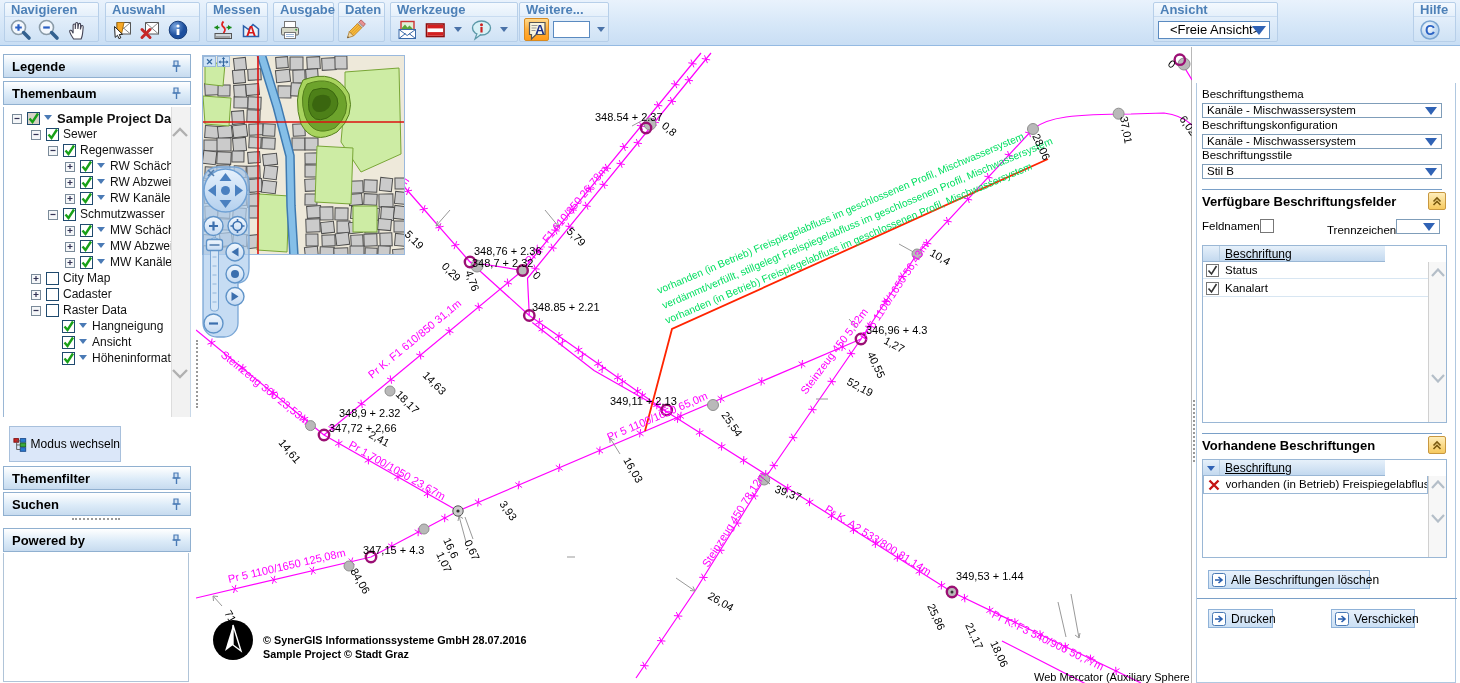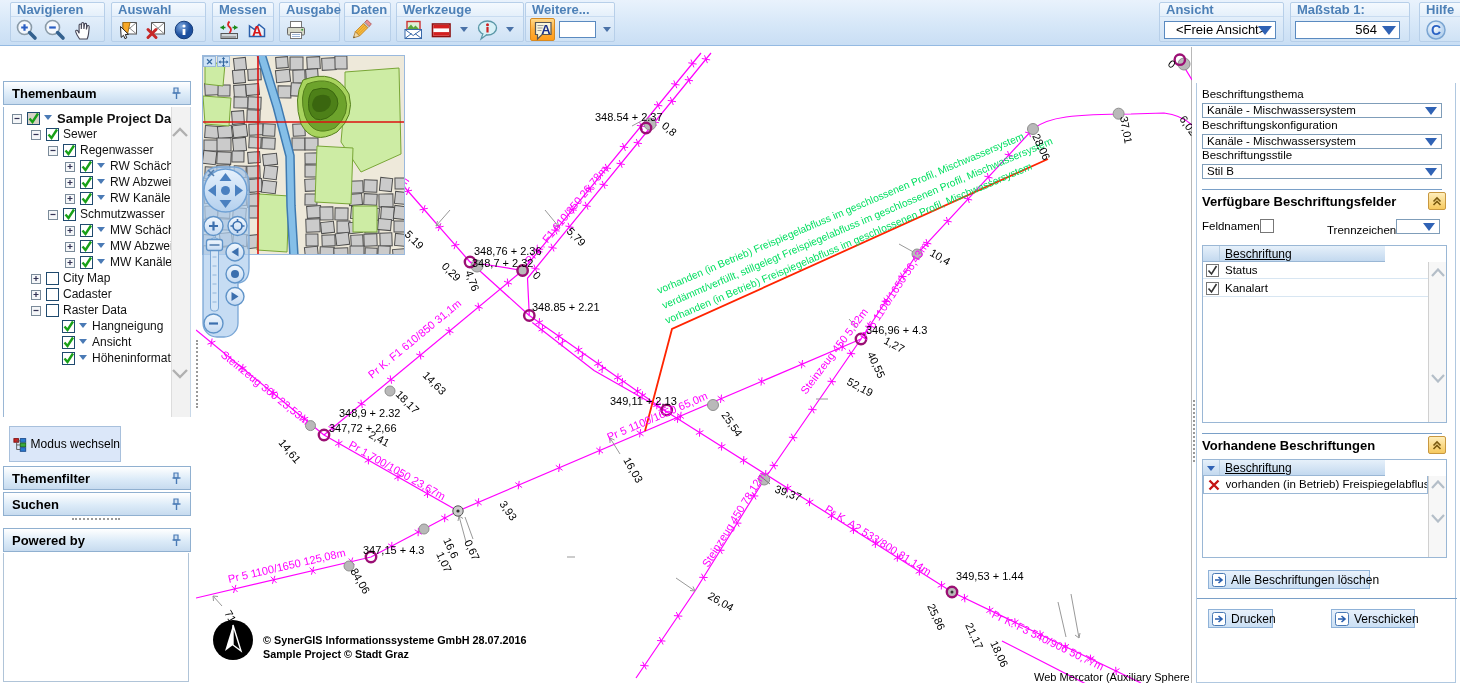--- a/index.html
+++ b/index.html
@@ -1,19 +1,19 @@
 <!DOCTYPE html>
 <html><head><meta charset="utf-8">
 <style>
 * { margin:0; padding:0; box-sizing:border-box; }
 html,body { width:1460px; height:683px; overflow:hidden; font-family:"Liberation Sans",sans-serif; background:#fff; }
 #toolbar { position:absolute; left:0; top:0; width:1460px; height:46px;
   background:linear-gradient(180deg,#e9f2fc 0%,#d6e7f8 55%,#c9def4 100%); border-bottom:1px solid #94bae2; }
 .grp { position:absolute; top:2px; height:40px; border:1px solid #b7cfe9; border-radius:2px;
-  background:linear-gradient(180deg,#f4f9fe 0%,#e2eefa 40%,#cfe2f5 100%);margin-left:6px; }
+  background:linear-gradient(180deg,#f4f9fe 0%,#e2eefa 40%,#cfe2f5 100%); }
 .glab { height:14px; font-size:13px; font-weight:bold; color:#4d80b7; padding-left:6px; line-height:14px;
   border-bottom:1px solid #c9dcf1; }
 .gicons { display:flex; align-items:center; height:25px; padding-left:4px; gap:4px; }
 .ic { display:inline-block; }
 .dda { width:0;height:0;border-left:4px solid transparent;border-right:4px solid transparent;border-top:5px solid #4a72a8; margin:0 3px; }
 .selic { display:inline-block; width:25px;height:23px; background:linear-gradient(180deg,#ffd98a,#ffaf3c 50%,#ff9c1a);
   border:1px solid #d88a20; border-radius:2px; }
 .combo { display:inline-block; background:#fff; border:1px solid #5a8ac0; }
 .combo2 { display:inline-flex; background:#fff; border:1px solid #5a8ac0; height:18px; position:relative; align-items:center; }
 .ctext { flex:1; font-size:13px; padding-left:11px; }
@@ -184,46 +184,45 @@
     </div>
     <div class="grp" style="left:1153px;width:125px">
       <div class="glab">Ansicht</div>
       <div class="gicons">
         <span class="combo2" style="width:112px">
           <span class="ctext">&lt;Freie Ansicht&gt;</span>
           <span class="bigdd"></span>
         </span>
       </div>
     </div>
-    <div class="grp" style="left:1284px;width:120px">
-      <div class="glab">Maßstab 1:</div>
-      <div class="gicons">
-        <span class="combo2" style="width:105px">
-          <span class="ctext" style="text-align:right;padding-right:22px">564</span>
-          <span class="bigdd"></span>
-        </span>
-      </div>
-    </div>
     <div class="grp" style="left:1413px;width:43px">
       <div class="glab">Hilfe</div>
       <div class="gicons">
         <svg class="ic" width="24" height="24" viewBox="0 0 24 24">
           <defs>
             <radialGradient id="hc" cx=".4" cy=".35">
               <stop offset="0" stop-color="#ffffff"></stop>
               <stop offset="1" stop-color="#bcd6f0"></stop>
             </radialGradient>
           </defs>
 <circle cx="12" cy="12" r="9" fill="url(#hc)" stroke="#7aa5d2" stroke-width="1.5"></circle>
 <text x="12" y="17" text-anchor="middle" font-family="Liberation Sans" font-size="14" font-weight="bold" fill="#2a62c4">C</text>
         </svg>
       </div>
     </div>
   </div>
 <div id="leftbar">
+<div class="hdr" style="top:8px;height:24px">
+      <span>Legende</span>
+      <svg class="pin" width="11" height="13" viewBox="0 0 11 13">
+        <path d="M3 1 h4 v5 h-4 Z" fill="#cfe0f2" stroke="#4a7ab5" stroke-width="1.2"></path>
+        <path d="M1.5 6 h8" stroke="#4a7ab5" stroke-width="1.4"></path>
+        <path d="M5.5 6.5 V12" stroke="#4a7ab5" stroke-width="1.4"></path>
+      </svg>
+    </div>
 <div class="hdr" style="top:35px;height:24px">
       <span>Themenbaum</span>
       <svg class="pin" width="11" height="13" viewBox="0 0 11 13">
         <path d="M3 1 h4 v5 h-4 Z" fill="#cfe0f2" stroke="#4a7ab5" stroke-width="1.2"></path>
         <path d="M1.5 6 h8" stroke="#4a7ab5" stroke-width="1.4"></path>
         <path d="M5.5 6.5 V12" stroke="#4a7ab5" stroke-width="1.4"></path>
       </svg>
     </div>
 <div class="treebox">
       <svg style="position:absolute;left:8px;top:7px" width="10" height="10">

